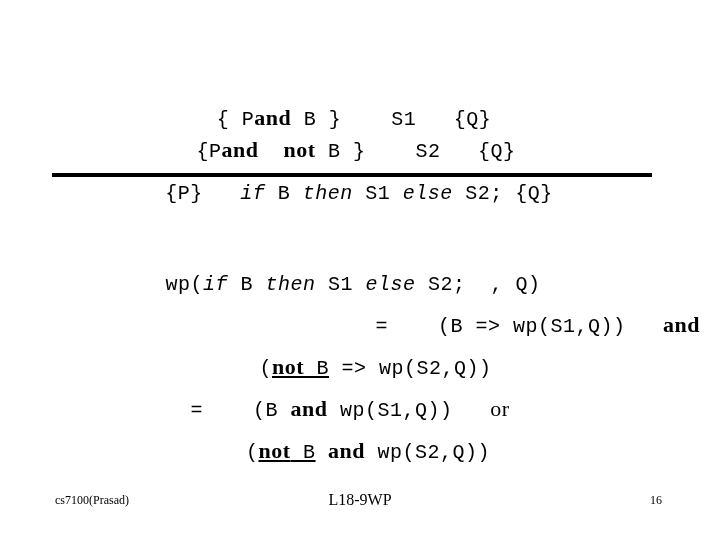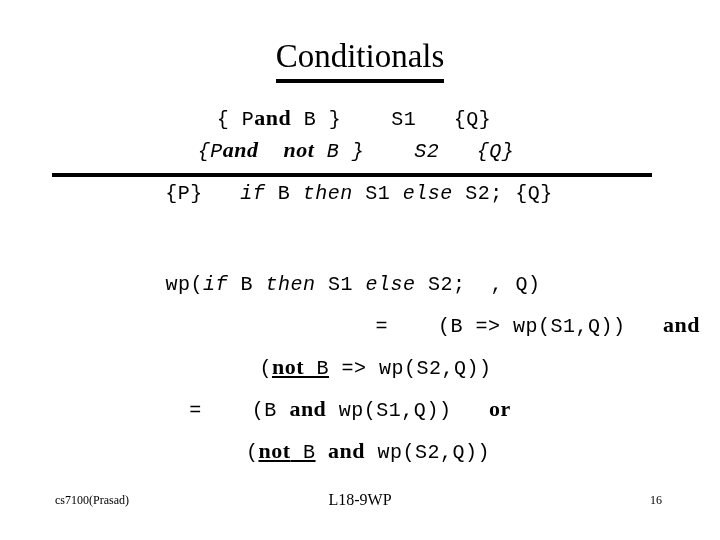--- a/index.html
+++ b/index.html
@@ -51,21 +51,21 @@
   }
   .rule-line {
     text-align: center;
     white-space: pre;
     font-family: "Liberation Mono", monospace;
     font-size: 20px;
     line-height: 30px;
     letter-spacing: 0.5px;
   }
   .rule-premise-1 { padding-left: 4px; }
-  .rule-premise-2 { padding-left: 8px; font-style: italic; }
+  .rule-premise-2 { padding-left: 8px; }
   .rule-bar {
     height: 4px;
     background: #000;
     margin: 6px auto 2px auto;
     width: 600px;
   }
   .rule-concl {
     padding-left: 14px;
   }
 
@@ -91,21 +91,21 @@
   .wp-l5 { padding-left: 36px; }
 
   
   .kw-serif {
     font-family: "Liberation Serif", serif;
     font-weight: 700;
     font-size: 22px;
   }
   .kw-serif-plain {
     font-family: "Liberation Serif", serif;
-    font-weight: 700;
+    font-weight: 400;
     font-size: 22px;
   }
   .kw-ital {
     font-style: italic;
   }
   .u-line {
     text-decoration: underline;
     text-underline-offset: 2px;
     text-decoration-thickness: 2px;
   }
@@ -144,23 +144,20 @@
     font-family: "Liberation Serif", serif;
     font-size: 12px;
     line-height: 16px;
   }
 </style>
 </head>
 <body style="background: rgb(255, 255, 255); color: rgb(0, 0, 0);">
 
 <div class="slide">
 
-  <div class="title-wrap">
-    <div class="title">Conditionals</div>
-  </div>
 
   <div class="rule-block">
 
     <div class="rule-line rule-premise-1"><span>{ </span><span>P</span><span class="kw-serif">and</span><span> B }</span><span>    </span><span>S1</span><span>   </span><span>{Q}</span></div>
 
     <div class="rule-line rule-premise-2"><span>{</span><span>P</span><span class="kw-serif">and</span><span>&nbsp;&nbsp;</span><span class="kw-serif">not</span><span> B }</span><span>    </span><span>S2</span><span>   </span><span>{Q}</span></div>
 
     <div class="rule-bar"></div>
 
     <div class="rule-line rule-concl"><span>{P}</span><span>   </span><span class="kw-ital">if</span><span> B </span><span class="kw-ital">then</span><span> S1 </span><span class="kw-ital">else</span><span> S2; </span><span>{Q}</span></div>

